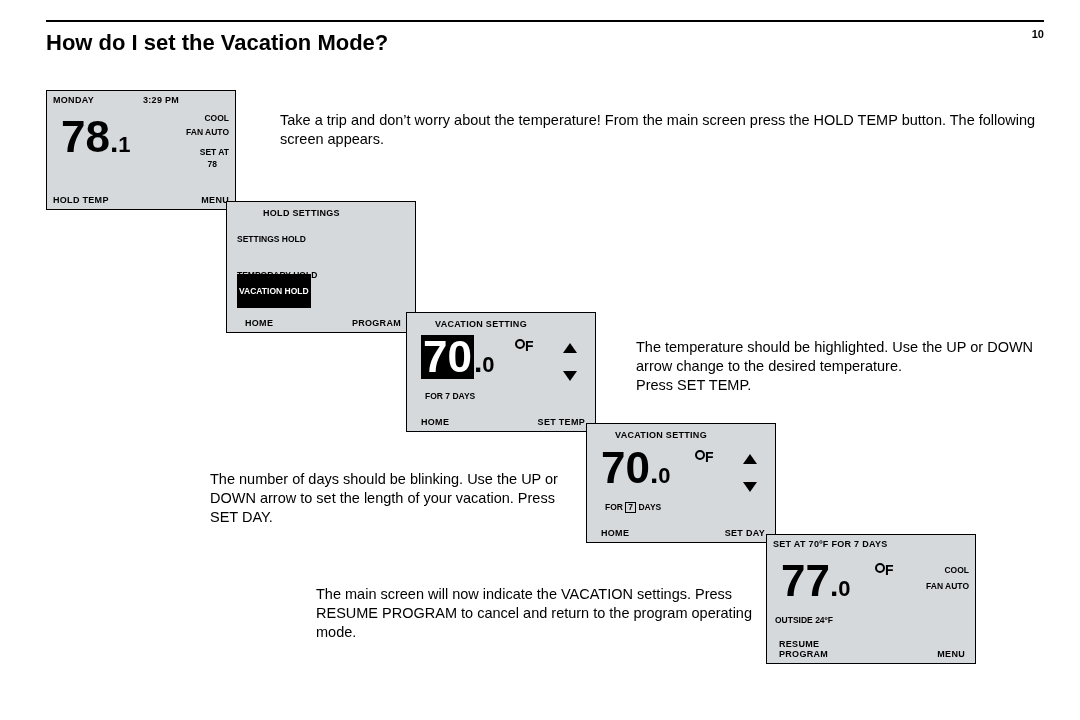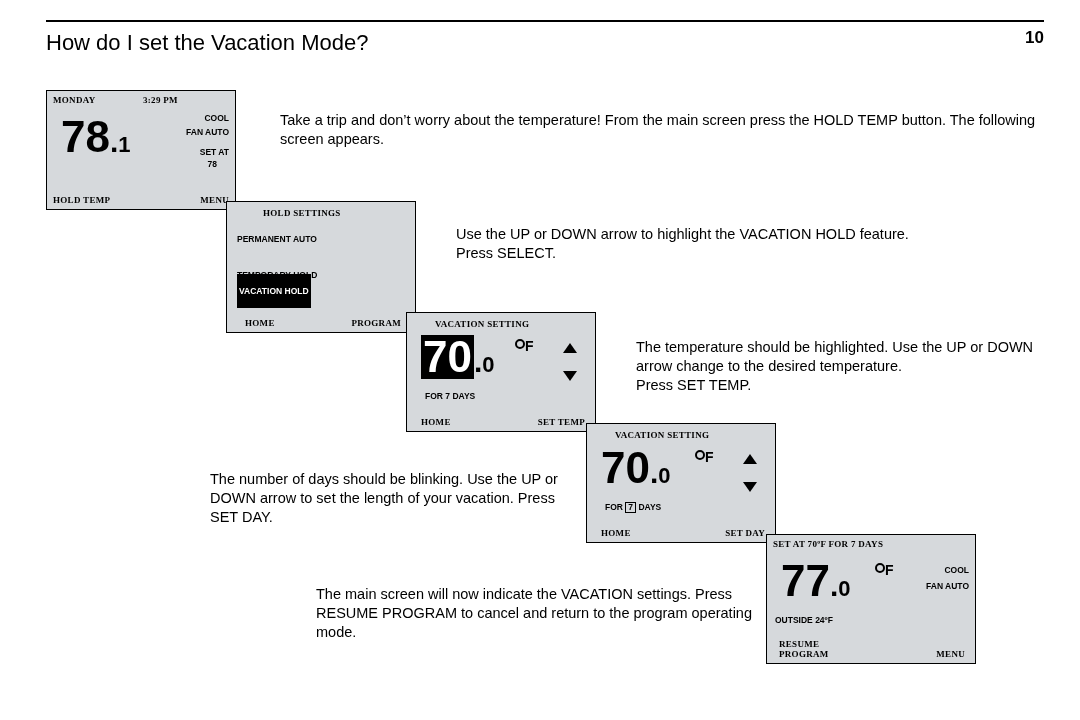--- a/index.html
+++ b/index.html
@@ -1,24 +1,24 @@
 <!DOCTYPE html>
 <html><head>
 <meta charset="utf-8">
 <style>
   html,body{margin:0;padding:0;background:#fff;font-family:Arial,Helvetica,sans-serif;color:#000}
   .page{width:1080px;height:720px;position:relative;box-sizing:border-box;padding:20px 36px 20px 46px}
   .rule{border-top:2px solid #000;margin:0 0 8px 0}
-  .pagenum{position:absolute;top:28px;right:36px;font-size:17px;font-weight:bold}
-  h1{font-size:22px;font-weight:normal;margin:6px 0 14px 0}
+  .pagenum{position:absolute;top:28px;right:36px;font-size:11px;font-weight:bold}
+  h1{font-size:22px;font-weight:bold;margin:6px 0 14px 0}
   .body{font-size:14.5px;line-height:1.3}
   .abs{position:absolute}
   
   .lcd{background:#d6d9dc;border:1.5px solid #000;box-sizing:border-box}
-  .lbl{font-family:Liberation Serif, serif;font-weight:bold;font-size:9px;letter-spacing:.3px}
+  .lbl{font-family:Liberation Sans, sans-serif;font-weight:bold;font-size:9px;letter-spacing:.3px}
   .lbl-s{font-family:Arial,Helvetica,sans-serif;font-weight:bold;font-size:8.5px}
   .bigtemp{font-family:Arial,Helvetica,sans-serif;font-weight:bold}
   .bigtemp .whole{font-size:44px;line-height:1}
   .bigtemp .dot{font-size:30px}
   .bigtemp .tenth{font-size:22px}
   .degF{font-weight:bold;font-size:14px}
   .degcircle{display:inline-block;width:6px;height:6px;border:2px solid #000;border-radius:50%;vertical-align:top;margin-top:2px}
   .arrow-up,.arrow-down{width:0;height:0;border-left:7px solid transparent;border-right:7px solid transparent}
   .arrow-up{border-bottom:10px solid #000}
   .arrow-down{border-top:10px solid #000}
@@ -42,28 +42,24 @@
     <div class="lbl-s abs" style="right:6px;top:36px">FAN AUTO</div>
     <div class="lbl-s abs" style="right:6px;top:56px">SET AT</div>
     <div class="lbl-s abs" style="right:18px;top:68px">78</div>
     <div class="bigtemp abs" style="left:14px;top:24px">
       <span class="whole">78</span><span class="dot">.</span><span class="tenth">1</span>
     </div>
     <div class="lbl abs" style="left:6px;bottom:4px">HOLD TEMP</div>
     <div class="lbl abs" style="right:6px;bottom:4px">MENU</div>
   </div>
 
-  <div class="body abs" style="left:456px;top:225px;width:560px">
-    <span>Use the UP or DOWN arrow to highlight the VACATION HOLD feature.</span><br>
-    <span>Press SELECT.</span>
-  </div>
 
   <div class="lcd abs" style="left:226px;top:201px;width:190px;height:132px">
     <div class="lbl abs" style="left:36px;top:6px">HOLD SETTINGS</div>
-    <div class="lbl-s abs" style="left:10px;top:32px">PERMANENT AUTO</div>
+    <div class="lbl-s abs" style="left:10px;top:32px">SETTINGS HOLD</div>
     <div class="lbl-s abs" style="left:10px;top:68px">TEMPORARY HOLD</div>
     <div class="abs" style="left:10px;top:72px">
       <span class="lbl-s hl">VACATION HOLD</span>
     </div>
     <div class="lbl abs" style="left:18px;bottom:4px">HOME</div>
     <div class="lbl abs" style="right:14px;bottom:4px">PROGRAM</div>
   </div>
 
   <div class="body abs" style="left:636px;top:338px;width:400px">
     <span>The temperature should be highlighted. Use the UP or DOWN arrow change to the desired temperature.</span><br>

